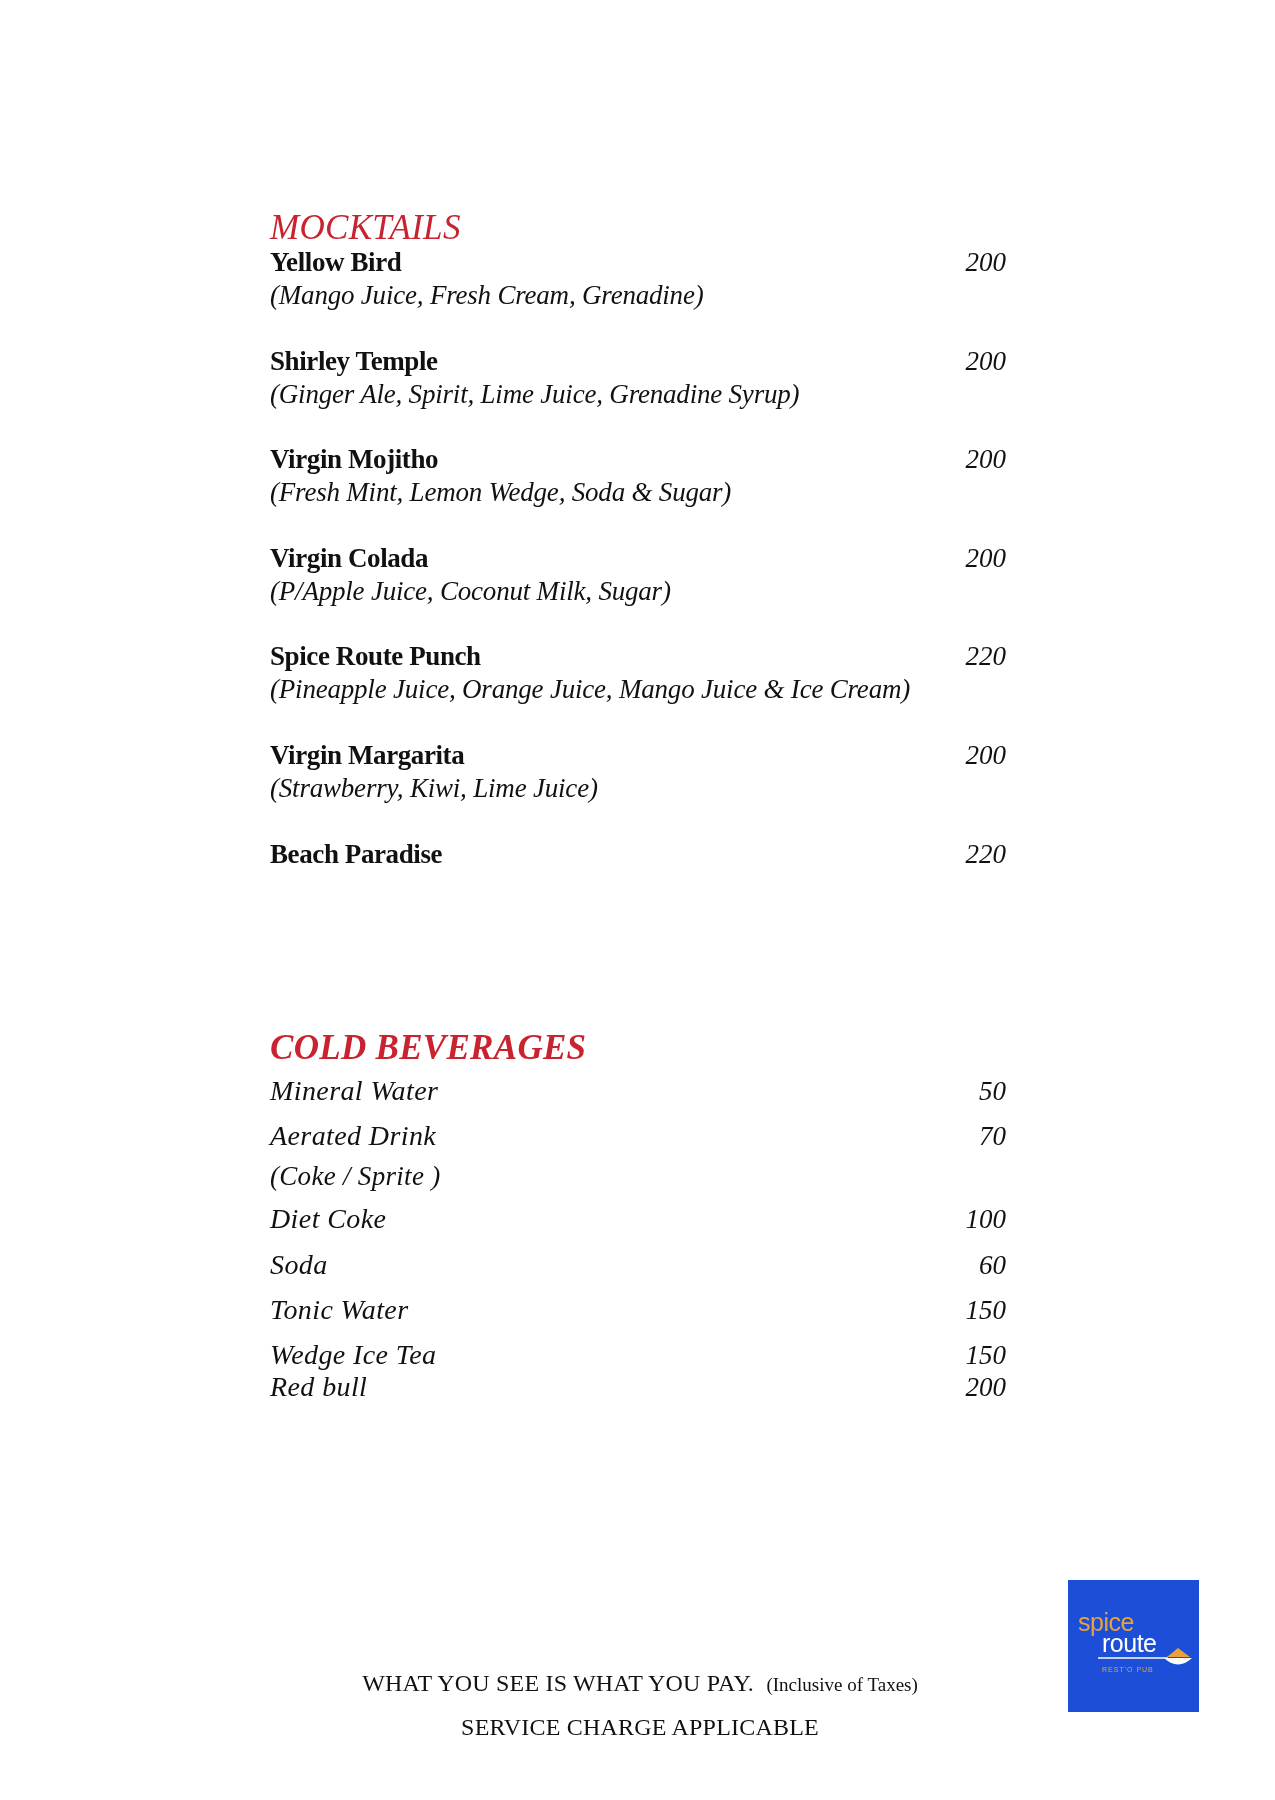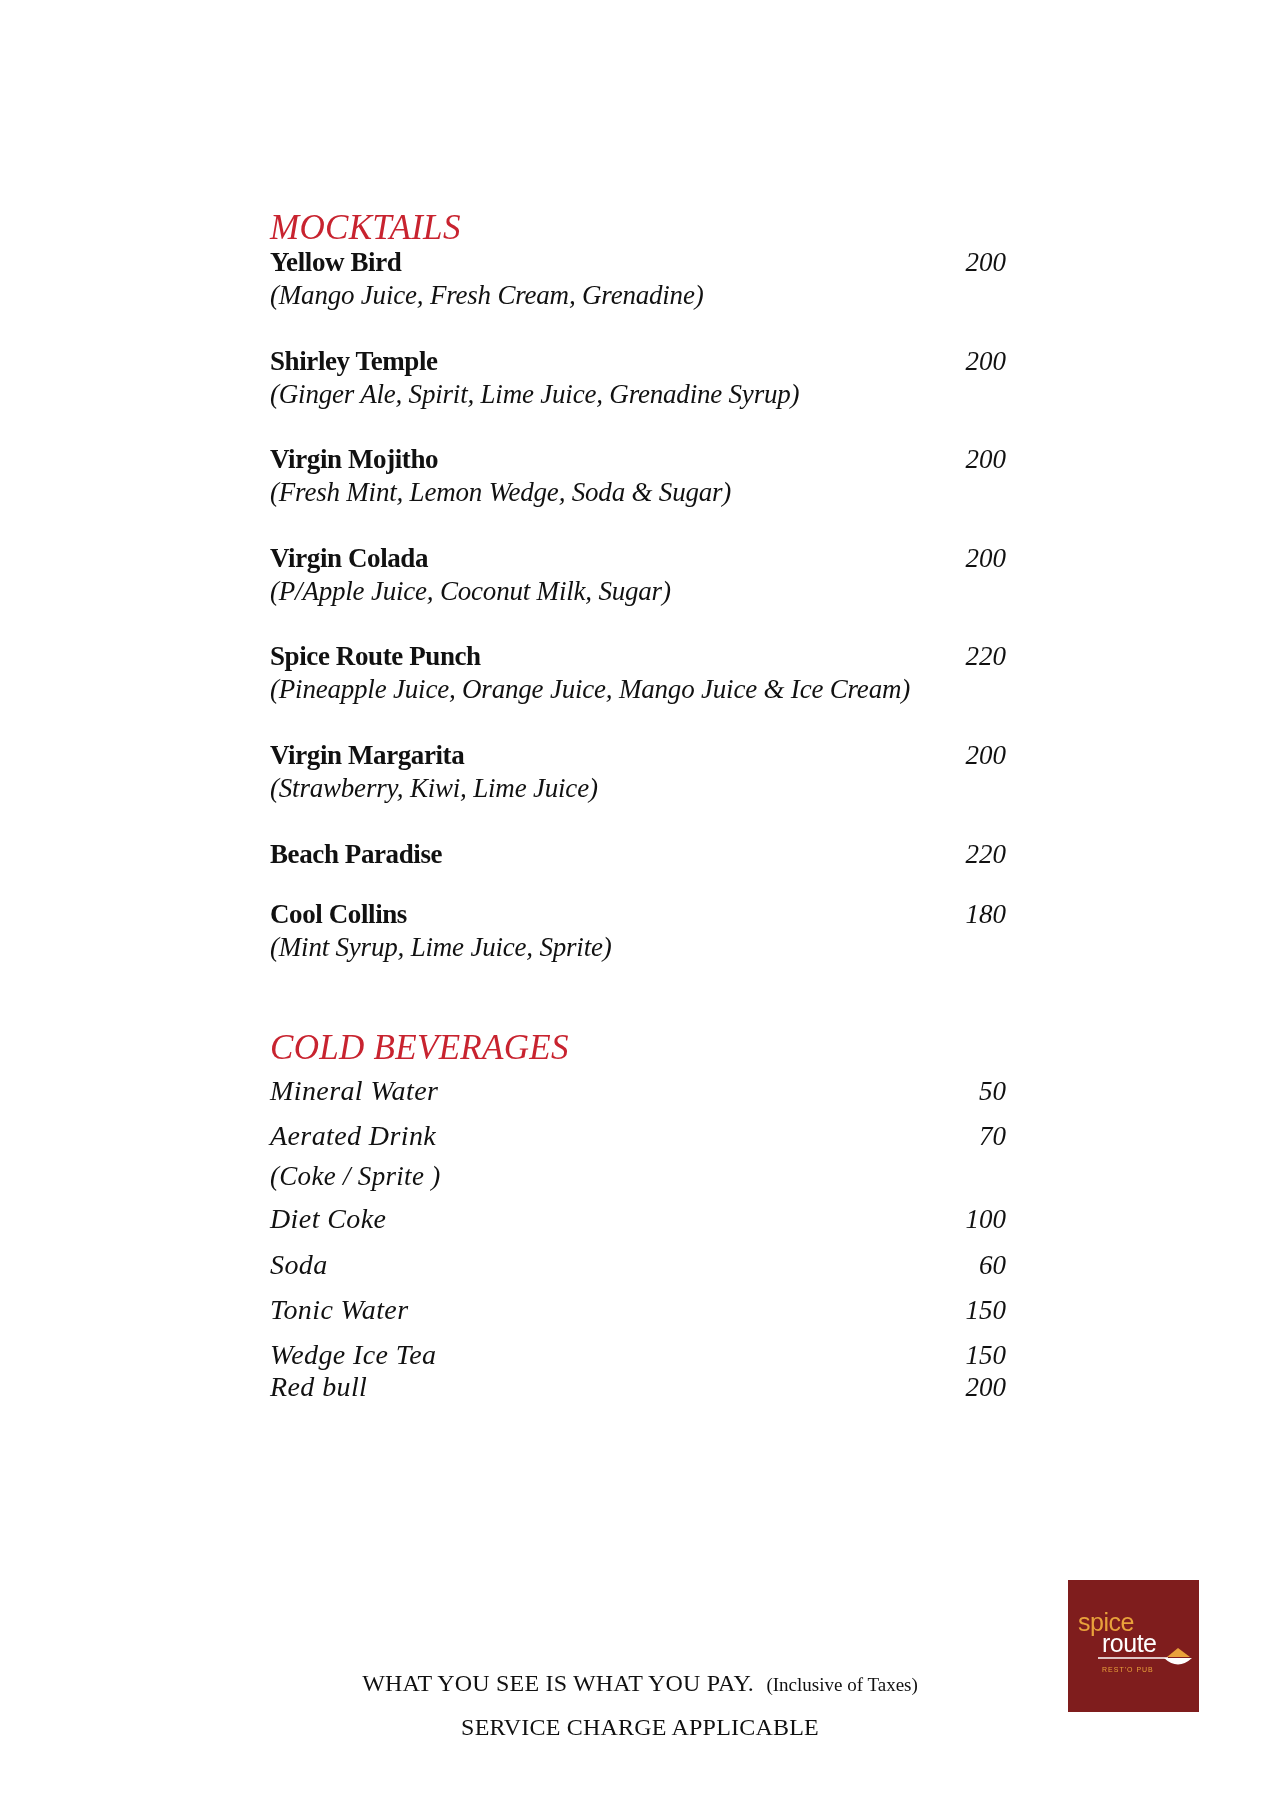--- a/index.html
+++ b/index.html
@@ -88,21 +88,21 @@
     .footer .small {
       font-size: 19px;
       letter-spacing: 0;
     }
     .logo {
       position: absolute;
       left: 1068px;
       top: 1580px;
       width: 131px;
       height: 132px;
-      background: #7f1d1d;
+      background: #1d4ed8;
       font-family: "Liberation Sans", "DejaVu Sans", sans-serif;
     }
     .logo-spice {
       position: absolute;
       left: 10px;
       top: 30px;
       font-size: 25px;
       color: #e9a23b;
       line-height: 1;
       letter-spacing: -0.5px;
@@ -188,29 +188,22 @@
     <div class="item-desc">(Strawberry, Kiwi, Lime Juice)</div>
   </div>
 
   <div class="item" style="top:841px;">
     <div class="item-row">
       <span class="item-name-bold">Beach Paradise</span>
       <span class="item-price">220</span>
     </div>
   </div>
 
-  <div class="item" style="top:901px;">
-    <div class="item-row">
-      <span class="item-name-bold">Cool Collins</span>
-      <span class="item-price">180</span>
-    </div>
-    <div class="item-desc">(Mint Syrup, Lime Juice, Sprite)</div>
-  </div>
-
-  <h2 class="section-title" style="top:1030px;">COLD BEVERAGES</h2>
+
+  <h2 class="section-title" style="top:1030px;font-weight:bold;">COLD BEVERAGES</h2>
 
   <div class="item" style="top:1077px;">
     <div class="item-row">
       <span class="item-name-italic">Mineral Water</span>
       <span class="item-price">50</span>
     </div>
   </div>
 
   <div class="item" style="top:1122px;">
     <div class="item-row">

